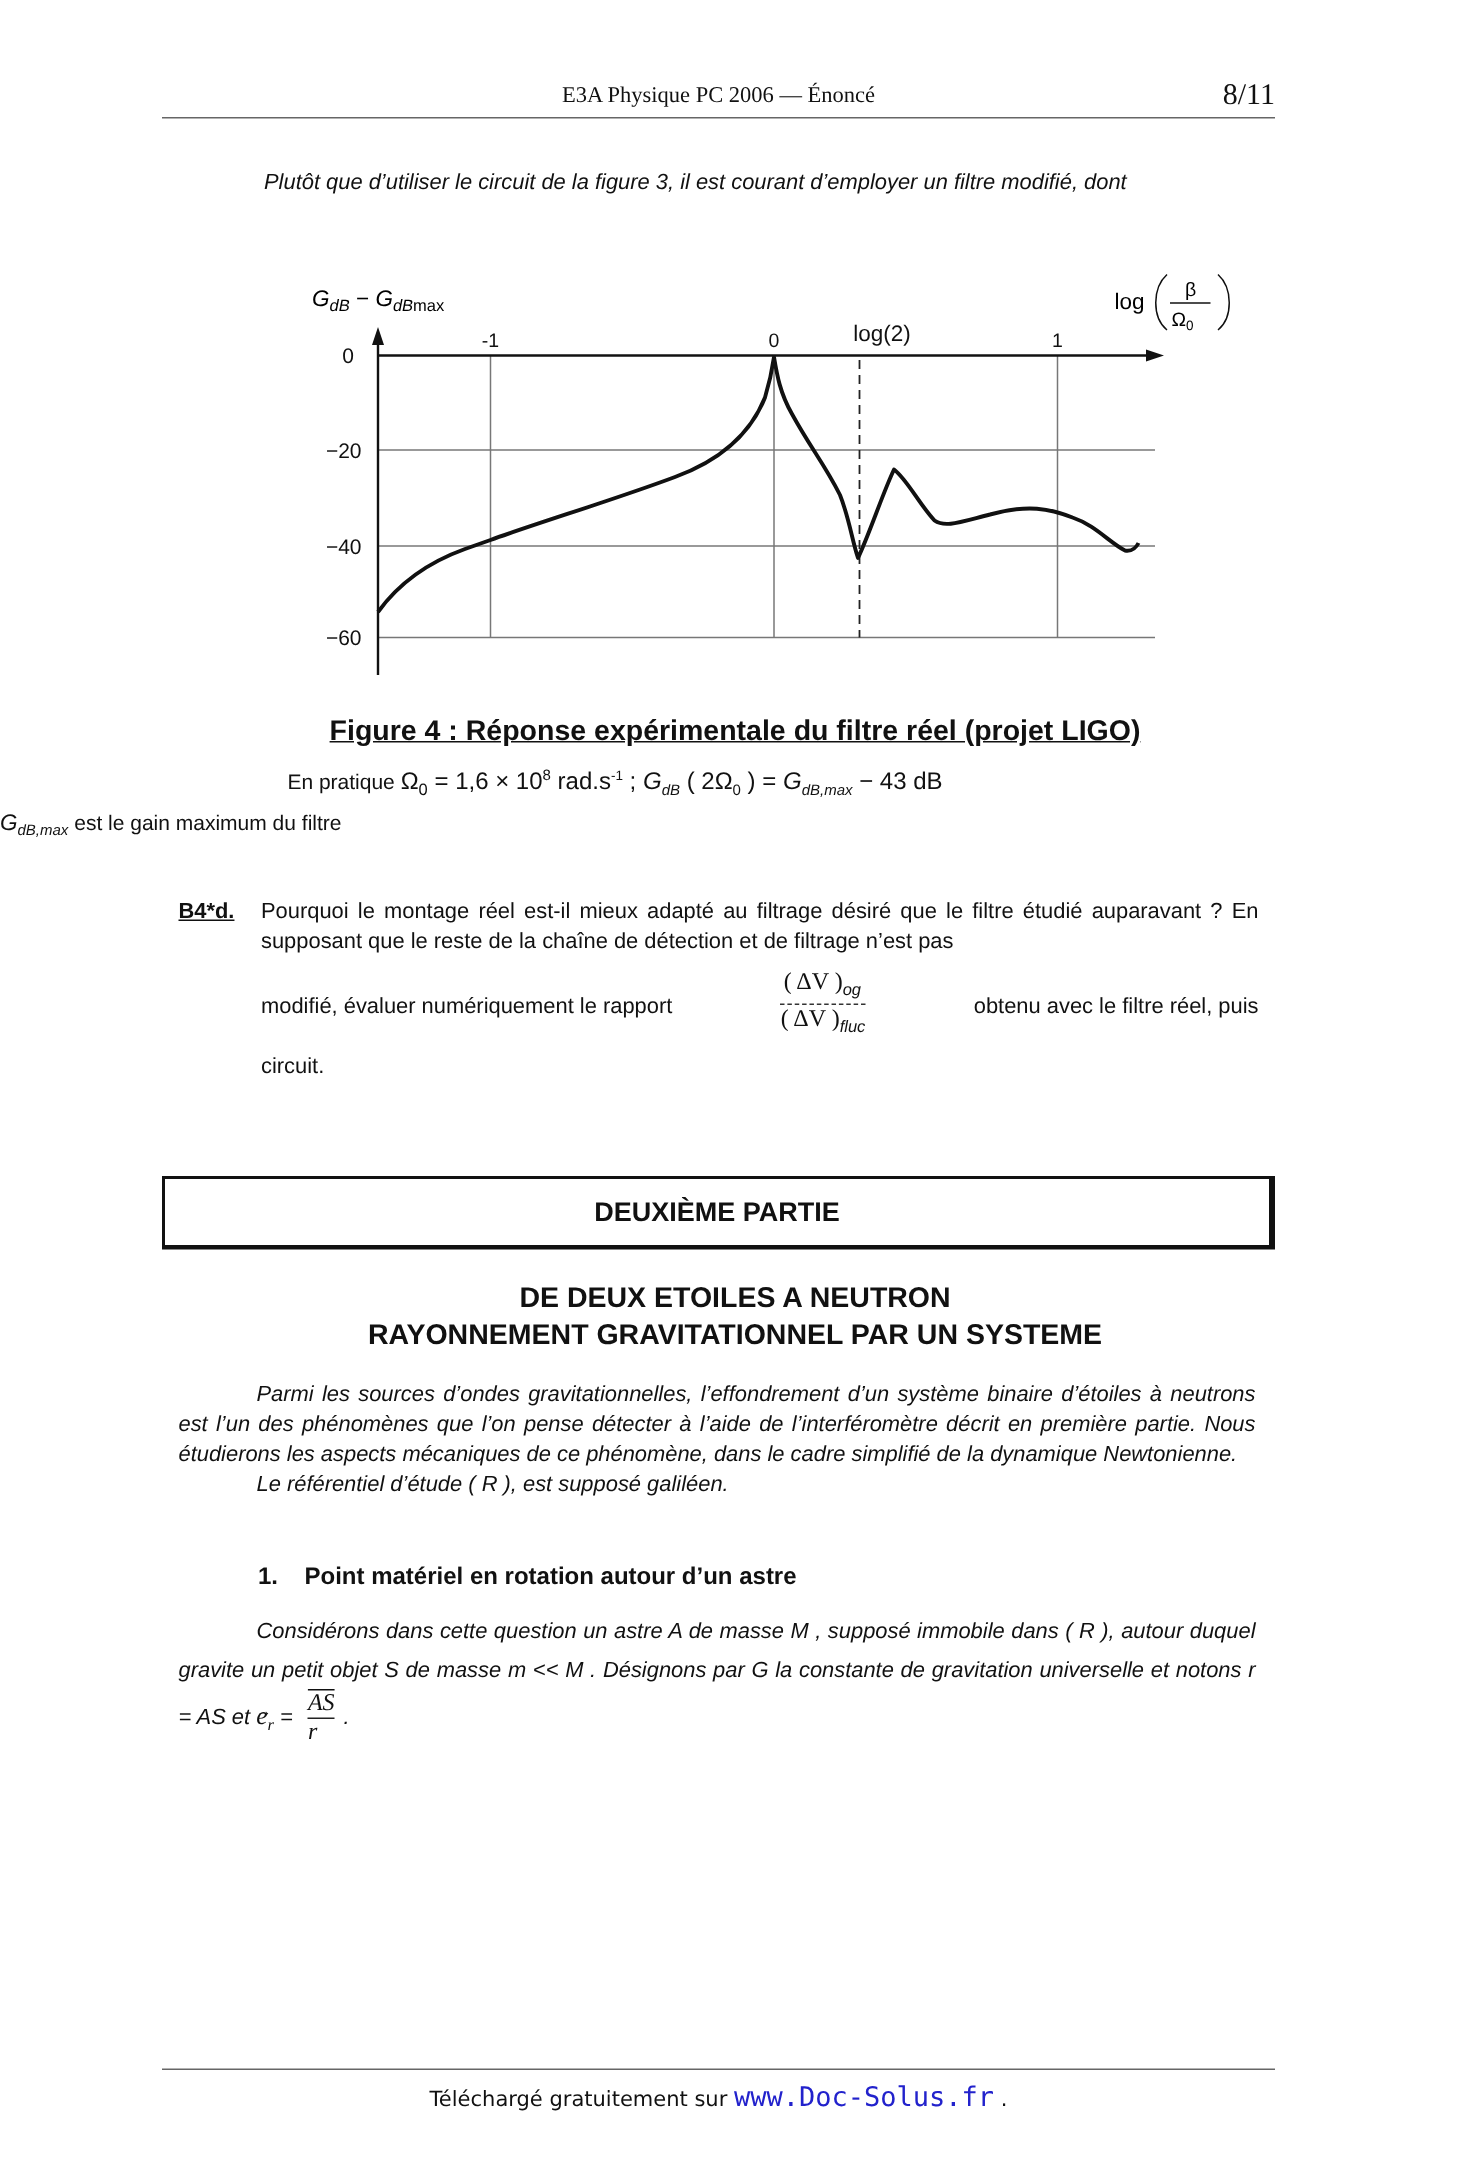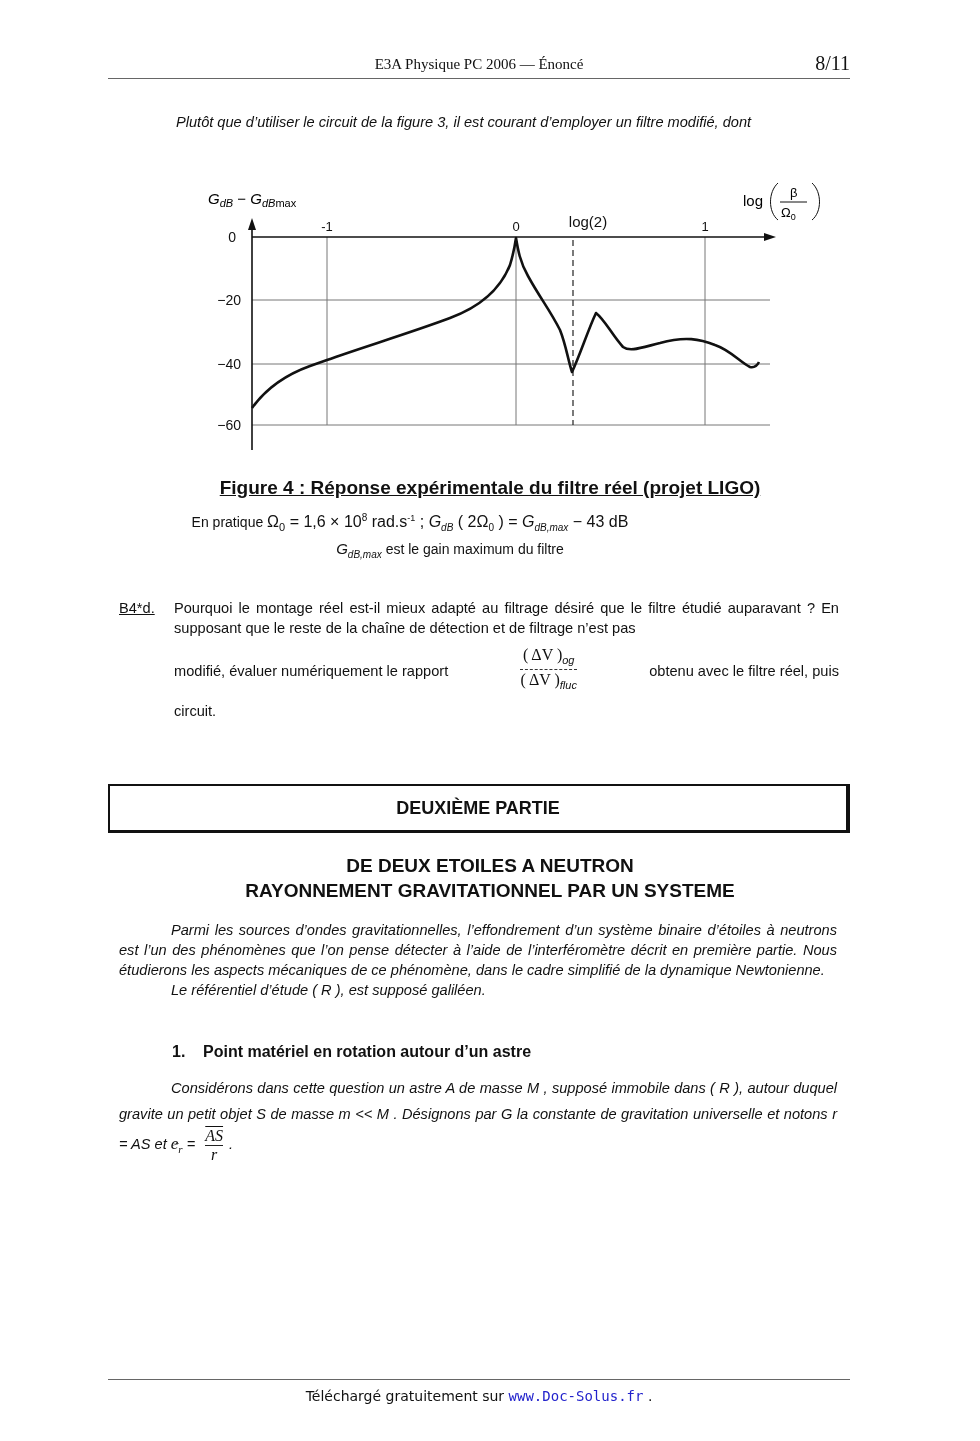--- a/index.html
+++ b/index.html
@@ -7,38 +7,38 @@
   .abs{position:absolute;}
   .hdr{left:108px;top:54px;width:742px;height:24px;border-bottom:1.5px solid #666;font-family:"DejaVu Serif",serif;}
   .hdr-title{position:absolute;left:0;right:0;text-align:center;top:2px;font-size:15px;font-family:"Liberation Serif",serif;}
   .hdr-page{position:absolute;right:0;top:-2px;font-size:20px;font-family:"Liberation Serif",serif;}
   .intro{left:124px;top:113px;width:720px;font-style:italic;font-size:14.6px;line-height:19px;}
   .intro .ind{display:inline-block;width:52px;}
   .chart{left:190px;top:175px;}
   .caption{left:0;width:980px;top:477px;text-align:center;font-weight:bold;font-size:19px;text-decoration:underline;}
   .note1{left:0;width:820px;top:512px;text-align:center;font-size:14px;}
   .note1 .big{font-size:16px;}
-  .note2{left:0;width:900px;top:540px;text-align:center;font-size:14px;}
+  .note2{left:0;width:900px;top:540px;font-size:14px;}
   .q{left:119px;top:598px;width:724px;font-size:14.6px;line-height:20px;}
-  .q .lbl{font-weight:normal;text-decoration:underline;margin-right:6px;text-align:right;}
+  .q .lbl{font-weight:bold;text-decoration:underline;margin-right:6px;text-align:right;}
   .q-body{position:absolute;left:55px;top:0;width:665px;text-align:justify;}
-  .frac{display:inline-block;vertical-align:middle;text-align:center;font-family:"Liberation Serif",serif;font-size:16px;margin:0 6px;}
+  .frac{display:inline-block;vertical-align:middle;text-align:left;font-family:"Liberation Serif",serif;font-size:16px;margin:0 6px;}
   .frac .num{border-bottom:1px dashed #333;padding:0 2px;line-height:18px;}
   .frac .den{line-height:20px;}
   .frac sub{font-size:11px;font-style:italic;font-family:"Liberation Sans",sans-serif;}
   .partbox{left:108px;top:784px;width:736px;height:44px;border:2px solid #111;border-right-width:4px;border-bottom-width:3px;text-align:center;font-weight:bold;font-size:18px;line-height:44px;}
   .ptitle{left:0;width:980px;top:853px;text-align:center;font-weight:bold;font-size:19px;line-height:25px;}
   .para{left:119px;top:920px;width:718px;font-style:italic;font-size:14.6px;line-height:20px;text-align:justify;}
   .para .ind{display:inline-block;width:52px;}
   .sec{left:172px;top:1043px;font-weight:bold;font-size:16px;}
   .sec span.n{display:inline-block;width:31px;}
   .para2{left:119px;top:1075px;width:718px;font-style:italic;font-size:14.6px;line-height:26px;text-align:justify;}
   .ftr{left:108px;top:1379px;width:742px;border-top:1.5px solid #666;}
   .ftr-text{position:absolute;left:0;right:0;top:8px;text-align:center;font-family:"DejaVu Sans",sans-serif;font-size:14px;}
-  .ftr-text a{color:#2222cc;font-family:"DejaVu Sans Mono",monospace;text-decoration:none;font-size:14px;}
+  .ftr-text a{color:#2222cc;font-family:"DejaVu Sans Mono",monospace;text-decoration:none;font-size:18px;}
   svg text{font-family:"Liberation Sans",sans-serif;}
 </style>
 </head>
 <body>
 
 <div class="abs hdr">
   <div class="hdr-title">E3A Physique PC 2006 — Énoncé</div>
   <div class="hdr-page">8/11</div>
 </div>
 

